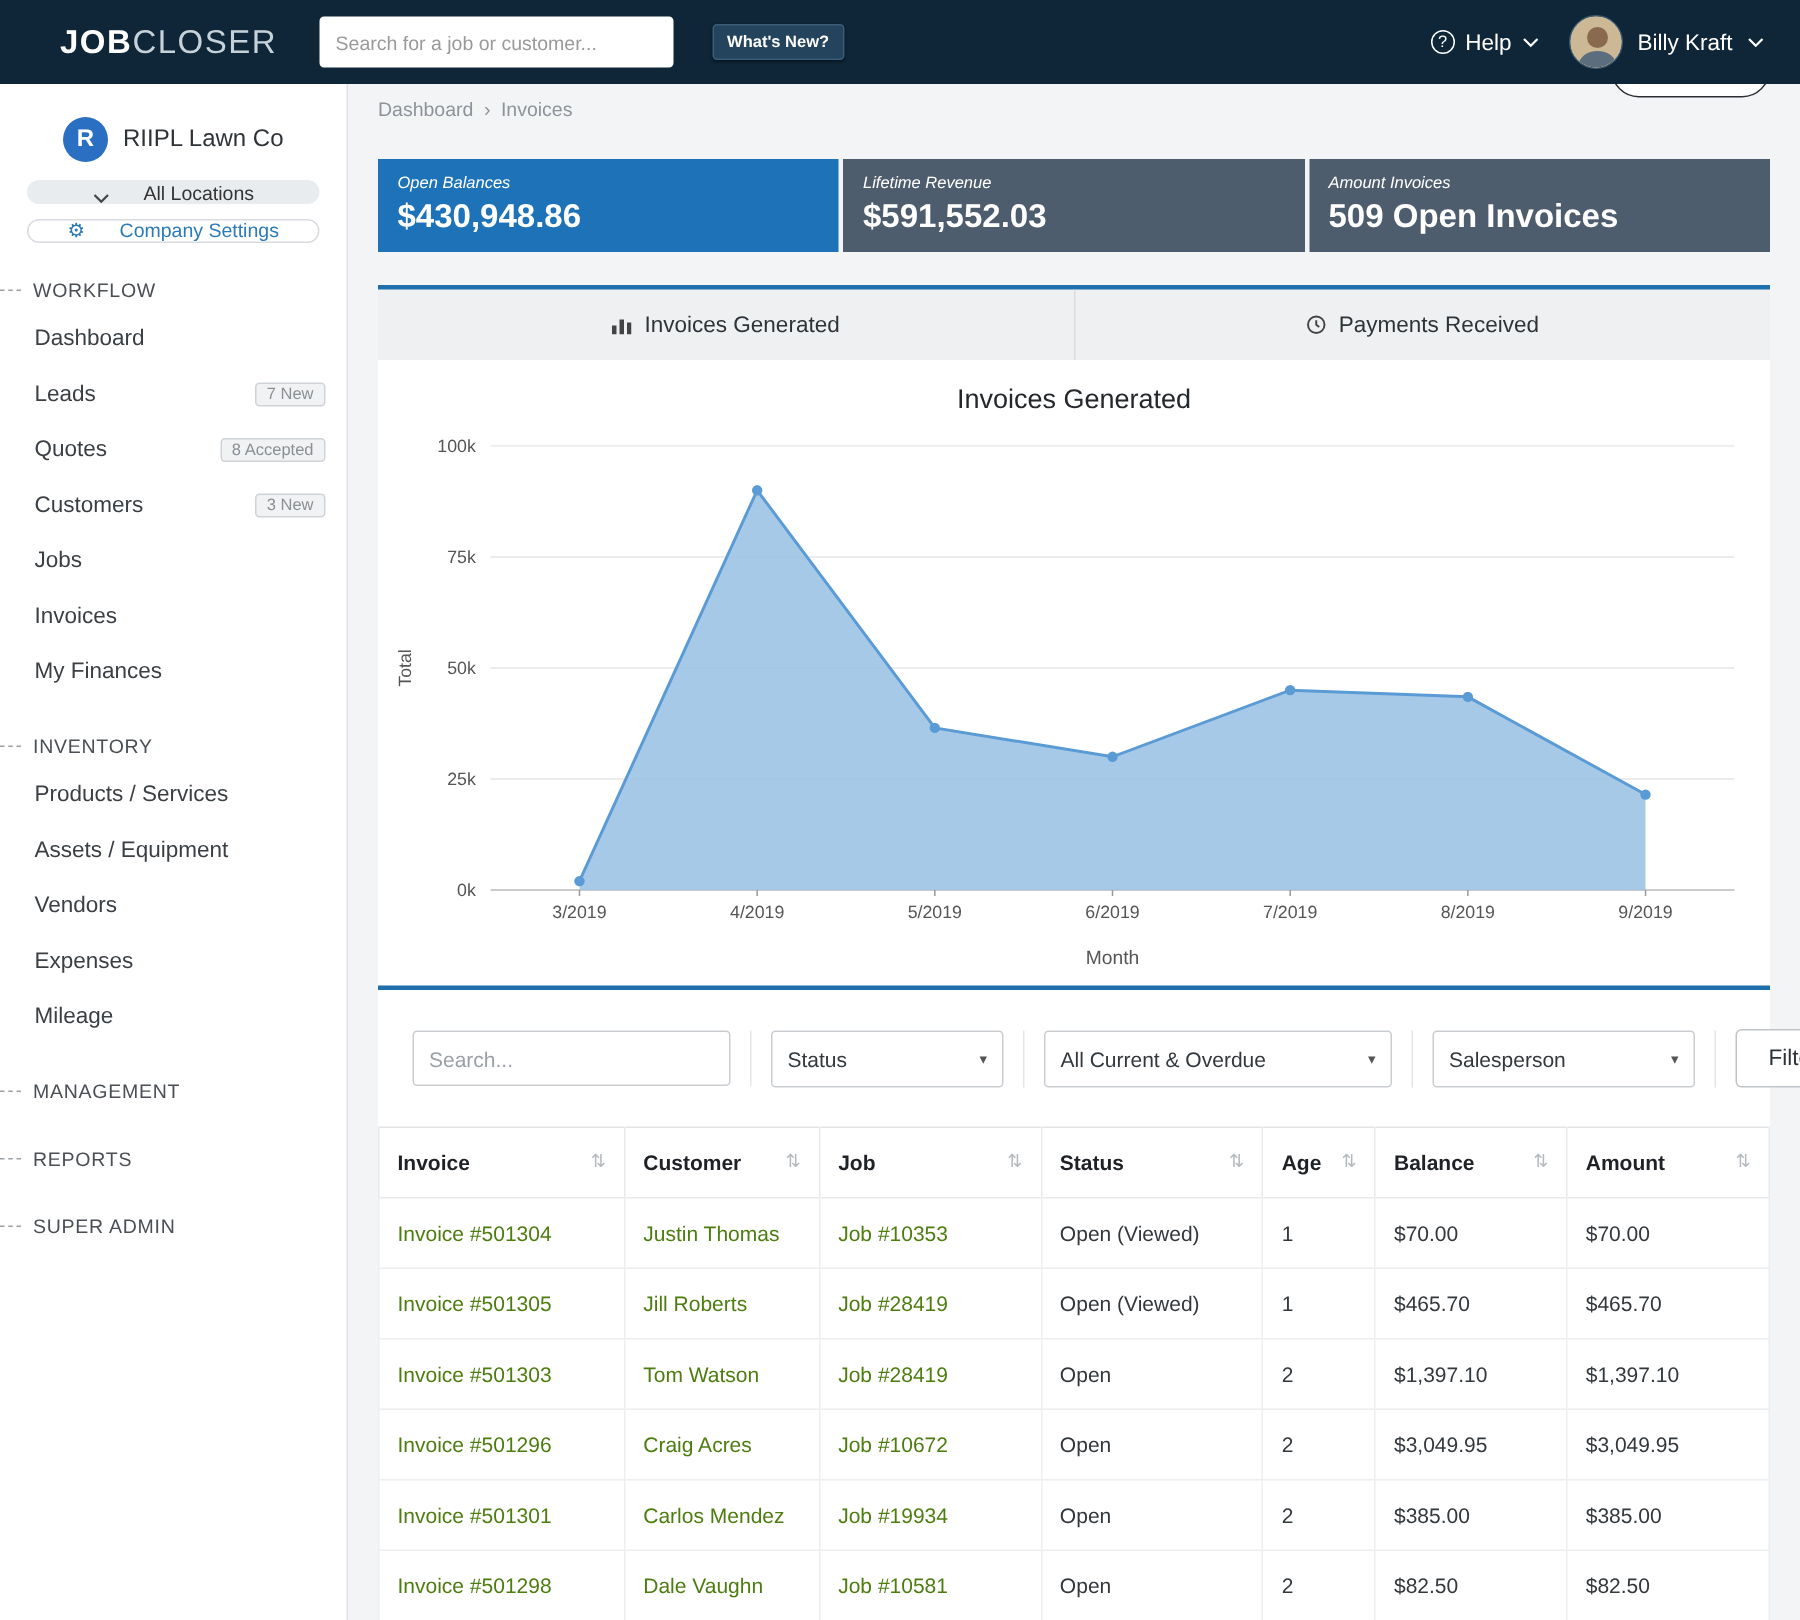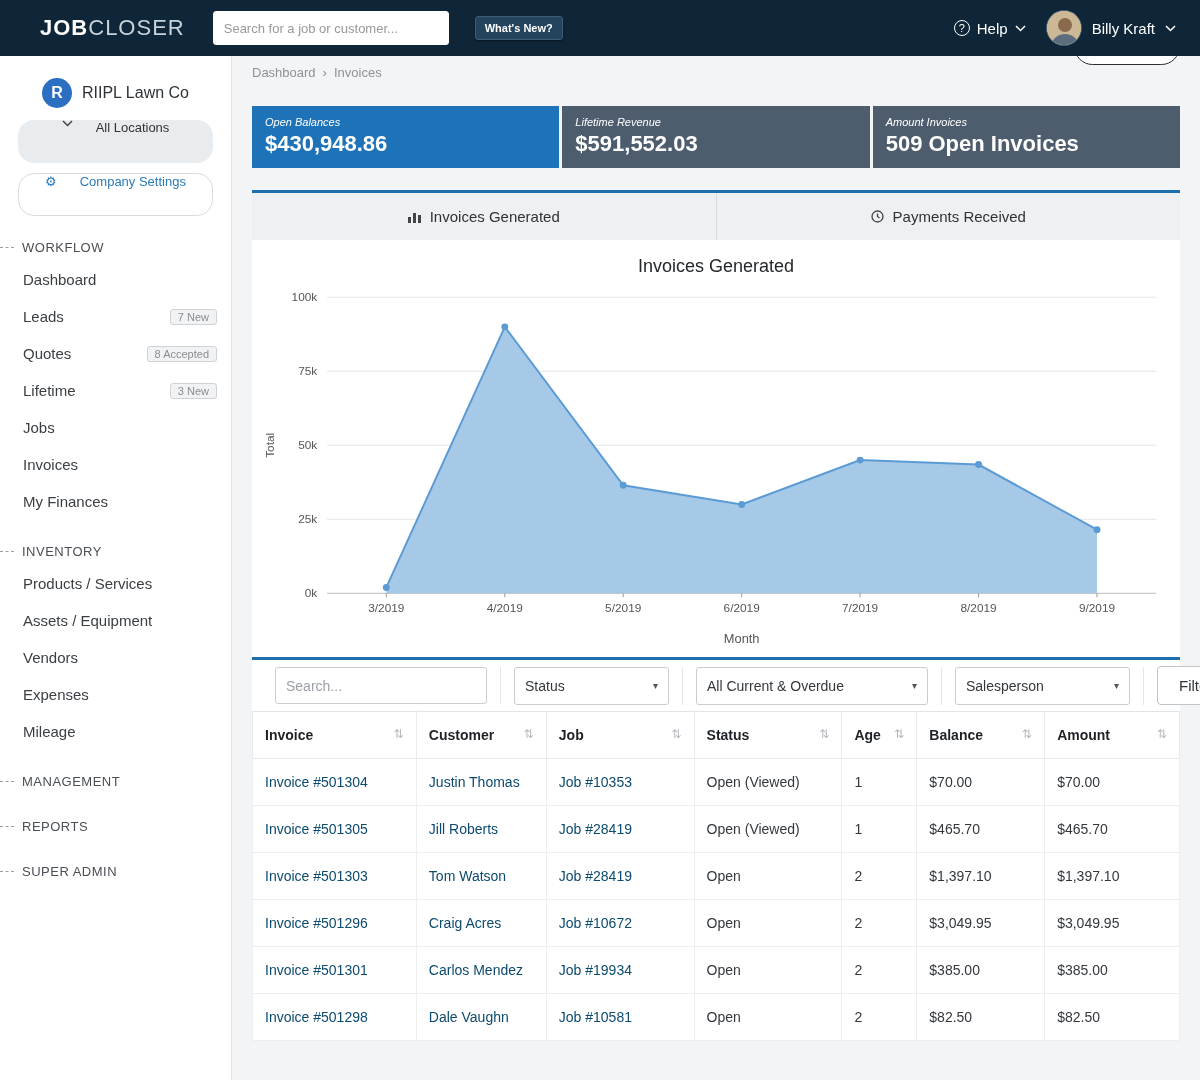--- a/index.html
+++ b/index.html
@@ -18,21 +18,21 @@
   .qcircle{width:16px;height:16px;border:1px solid #fff;border-radius:50%;display:inline-flex;align-items:center;justify-content:center;font-size:11px}
   .user-wrap{display:flex;align-items:center;gap:10px;font-size:15px;cursor:pointer}
   .avatar{width:36px;height:36px;border-radius:50%;overflow:hidden;background:#d9c7a5;border:1px solid #3c5a70;flex:0 0 auto}
   .chev{display:inline-block}
 
   
   .sidebar{position:fixed;top:56px;left:0;bottom:0;width:232px;background:#fff;border-right:1px solid #e0e2e5;padding-top:16px;z-index:10}
   .company-row{display:flex;align-items:center;gap:10px;justify-content:center;padding:6px 0 12px}
   .company-logo{width:30px;height:30px;border-radius:50%;background:#2a6fc2;color:#fff;font-weight:bold;font-size:16px;display:flex;align-items:center;justify-content:center}
   .company-name{font-size:16px;color:#2e3338}
-  .pill{margin:0 18px 10px;height:43px;border-radius:16px;display:flex;align-items:flex-start;justify-content:center;gap:23px;font-size:13px;cursor:pointer}
+  .pill{margin:0 18px 10px;height:16px;border-radius:16px;display:flex;align-items:flex-end;justify-content:center;gap:23px;font-size:13px;cursor:pointer}
   .pill.locations{background:#e9ecef;color:#333}
   .pill.settings{background:#fff;border:1px solid #d8dbe0;color:#2b7bb9}
   .gear{font-size:13px}
   .section-hd{display:flex;align-items:center;margin-top:18px;padding:6px 0;font-size:13px;font-weight:normal;color:#4a4f55;letter-spacing:.5px}
   .section-hd::before{content:"";width:14px;border-top:1px dashed #9aa0a6;margin-right:8px}
   .nav-list{list-style:none}
   .nav-item{display:flex;align-items:center;padding:10px 14px 10px 23px;font-size:15px;color:#3a3f44;cursor:pointer}
   .nav-badge{margin-left:auto;background:#f1f2f3;border:1px solid #cfd3d7;color:#8a8f94;font-size:11px;padding:1px 7px;border-radius:3px}
 
   
@@ -53,37 +53,37 @@
 
   .tabs{margin-top:22px;border-top:3px solid #1f6fad;background:#eef0f2;display:flex}
   .tab{flex:1;display:flex;align-items:center;justify-content:center;gap:9px;padding:15px 0;font-size:15px;color:#2e3338;cursor:pointer}
   .tab + .tab{border-left:1px solid #d9dcdf}
 
   .chart-card{background:#fff;padding:16px 6px 2px}
   .chart-title{text-align:center;font-size:18px;color:#24282c;margin-bottom:6px}
   .chart-svg{display:block;width:100%}
 
   .panel{background:#fff;border-top:3px solid #1f6fad}
-  .filter-bar{display:flex;align-items:center;padding:6px 10px}
+  .filter-bar{display:flex;align-items:center;padding:26px 10px}
   .fgroup{padding:0 13px;border-right:1px solid #e4e6e9;display:flex;align-items:center}
   .fgroup:last-child{border-right:none;flex:1;justify-content:flex-end}
   .filter-input{width:212px;height:37px;border:1px solid #c9cdd2;border-radius:3px;padding:0 10px;font-size:14px;color:#444;font-family:"Liberation Sans",sans-serif}
   .filter-input::placeholder{color:#9aa0a6}
   .fake-select{height:38px;border:1px solid #c9cdd2;border-radius:3px;background:#fff;display:flex;align-items:center;justify-content:space-between;padding:0 10px;font-size:14px;color:#33383d;cursor:pointer}
   .fake-select .tri{font-size:10px;color:#555;margin-left:12px}
   .sel-status{width:155px}
   .sel-current{width:232px}
   .sel-sales{width:175px}
   .filter-btn{background:#fff;border:1px solid #bfc4c9;border-radius:4px;padding:10px 21px;font-size:15px;color:#2e3338;cursor:pointer;margin-right:6px}
 
   table{width:100%;border-collapse:collapse;border-top:1px solid #e1e3e5}
   th{text-align:left;font-size:14px;font-weight:bold;color:#1e2226;padding:15px 12px;border:1px solid #e8eaec;border-top:none;white-space:nowrap}
   th .sort-icon{float:right;color:#b4b9be;font-size:12px;font-weight:normal;cursor:pointer}
   td{font-size:14px;color:#33383d;padding:15px 12px;border:1px solid #eceeef;white-space:nowrap}
-  td a{color:#0c4a6e;text-decoration:none;cursor:pointer}
+  td a{color:#4d7c0f;text-decoration:none;cursor:pointer}
 </style>
 </head>
 <body>
 
 <header class="topbar">
   <div class="logo">
     <span class="bold">JOB</span><span class="light">CLOSER</span>
   </div>
   <input class="search-box" type="text" placeholder="Search for a job or customer..." style="">
   <button class="whats-new">What's New?</button>
@@ -135,21 +135,21 @@
   </li>
       <li class="nav-item">
     <span>Leads</span>
     <span class="nav-badge">7 New</span>
   </li>
       <li class="nav-item">
     <span>Quotes</span>
     <span class="nav-badge">8 Accepted</span>
   </li>
       <li class="nav-item">
-    <span>Lifetime</span>
+    <span>Customers</span>
     <span class="nav-badge">3 New</span>
   </li>
       <li class="nav-item">
     <span>Jobs</span>
 
   </li>
       <li class="nav-item">
     <span>Invoices</span>
 
   </li>

